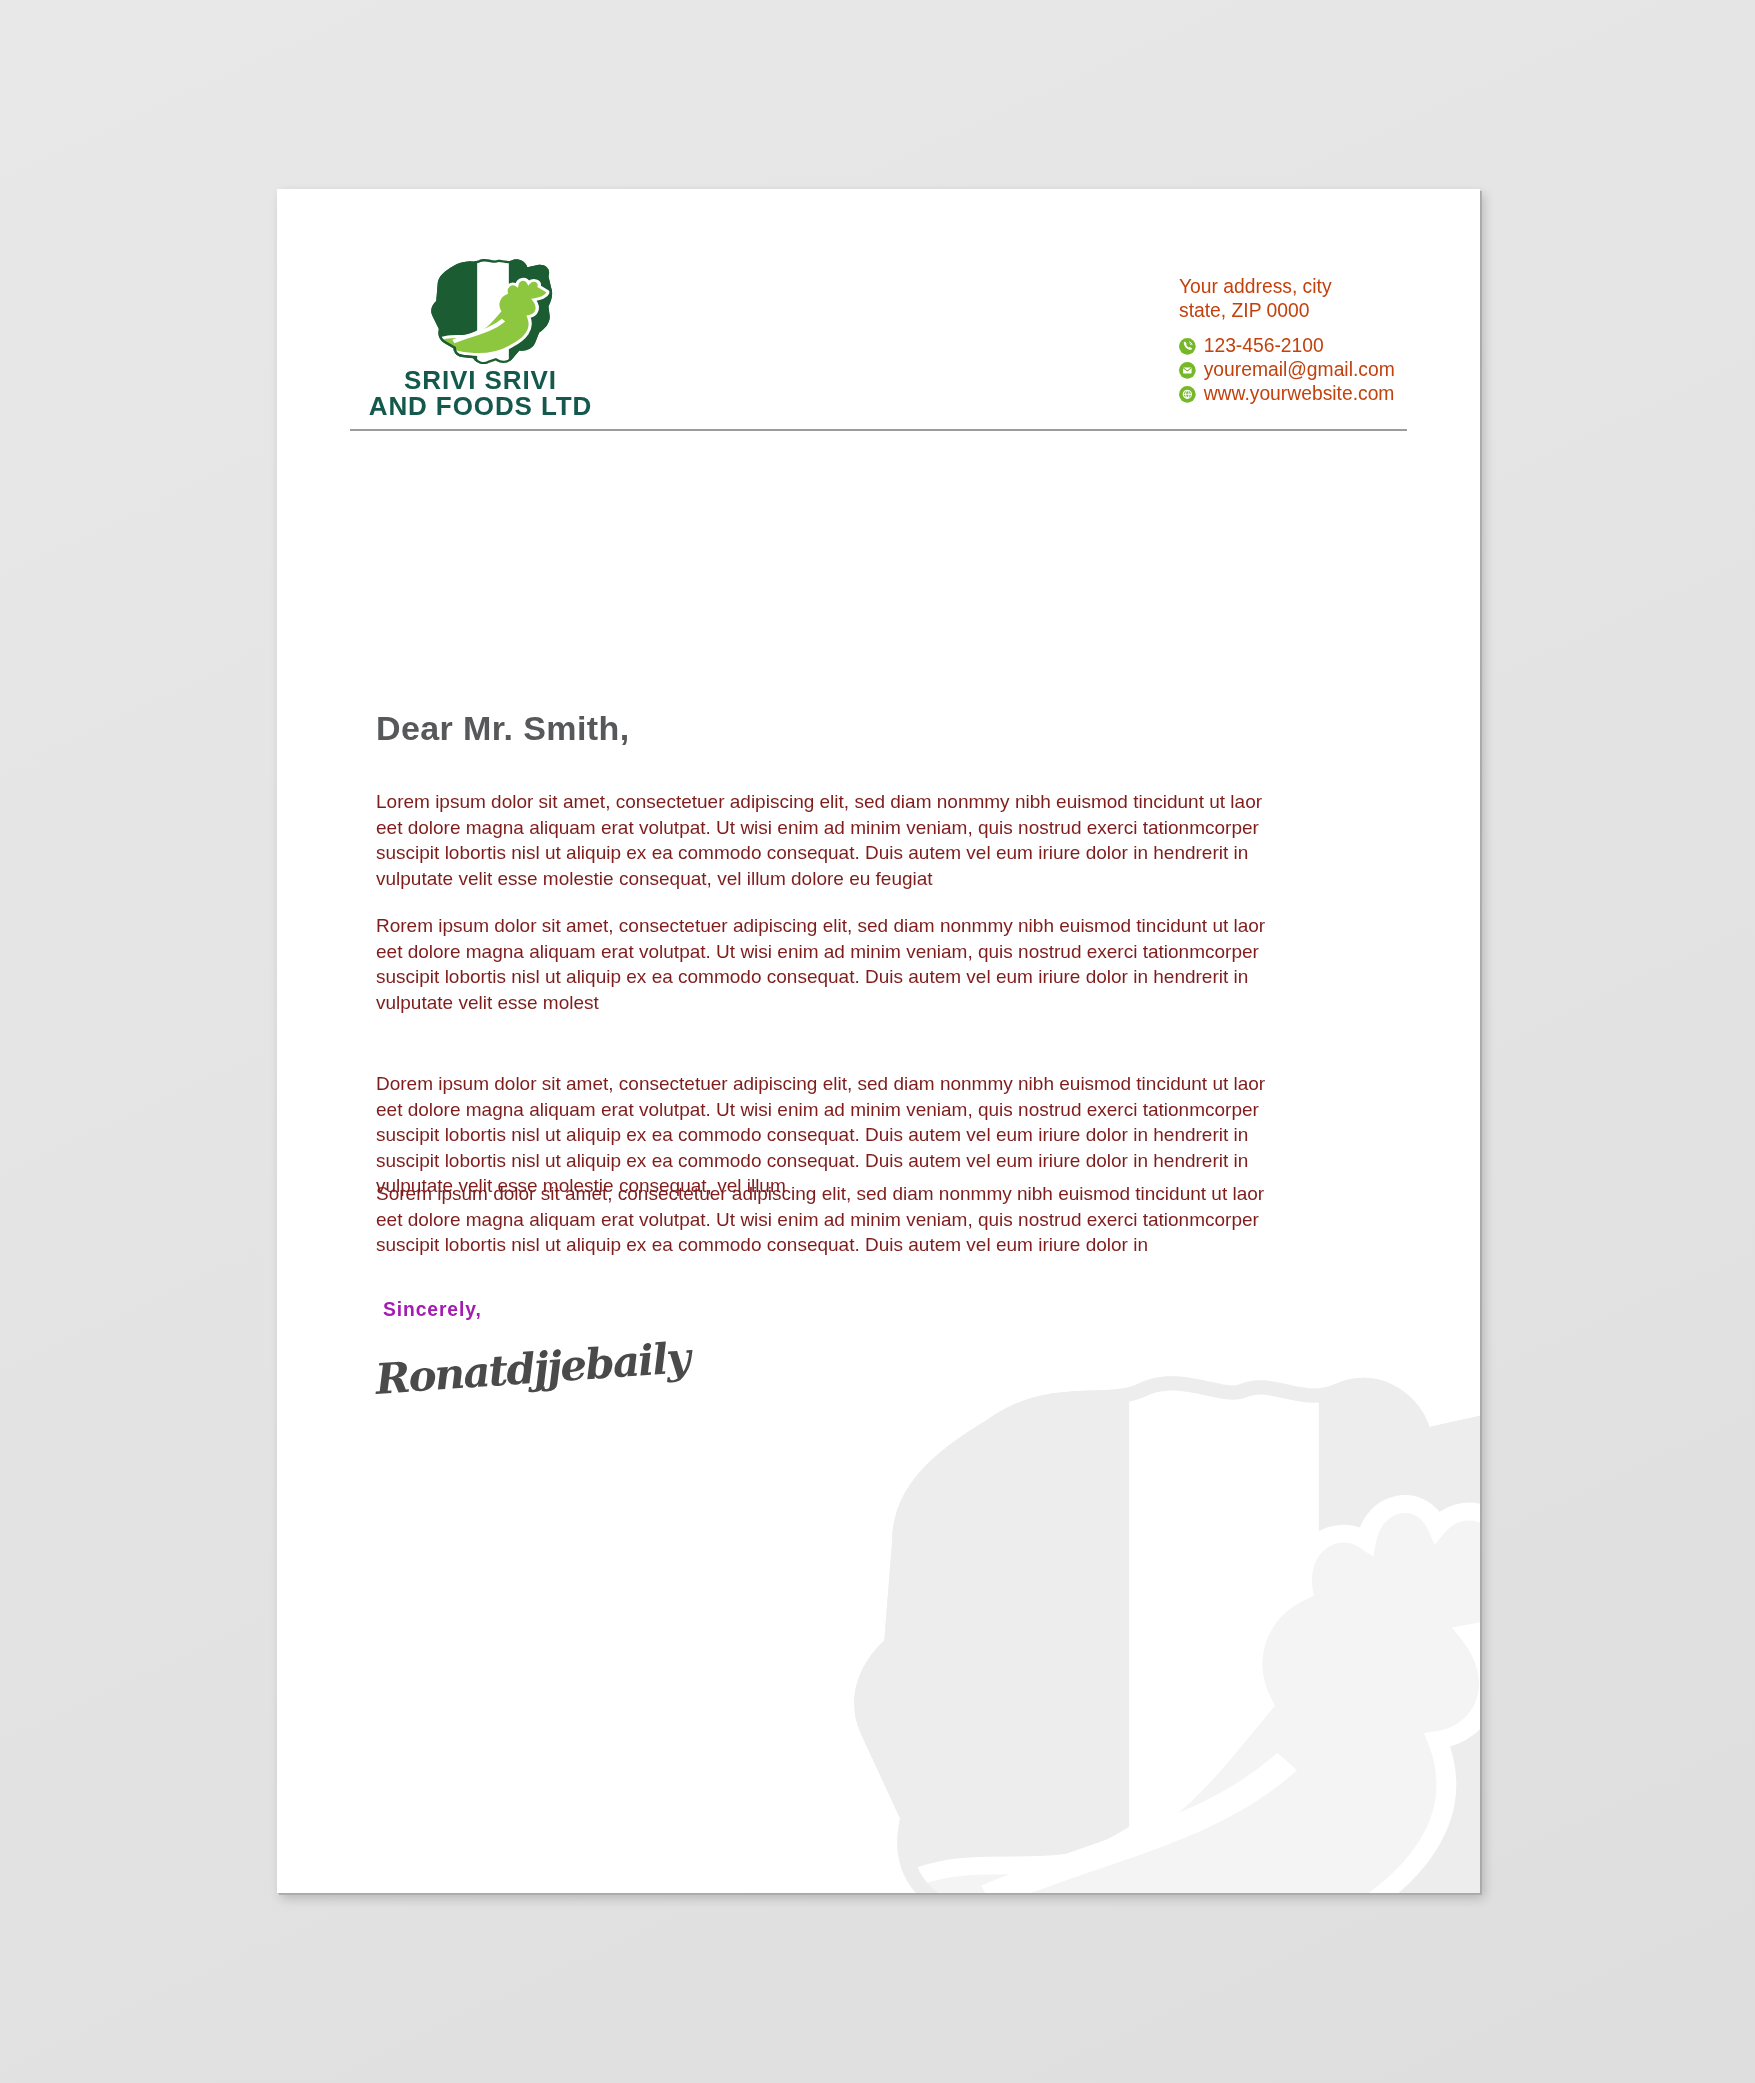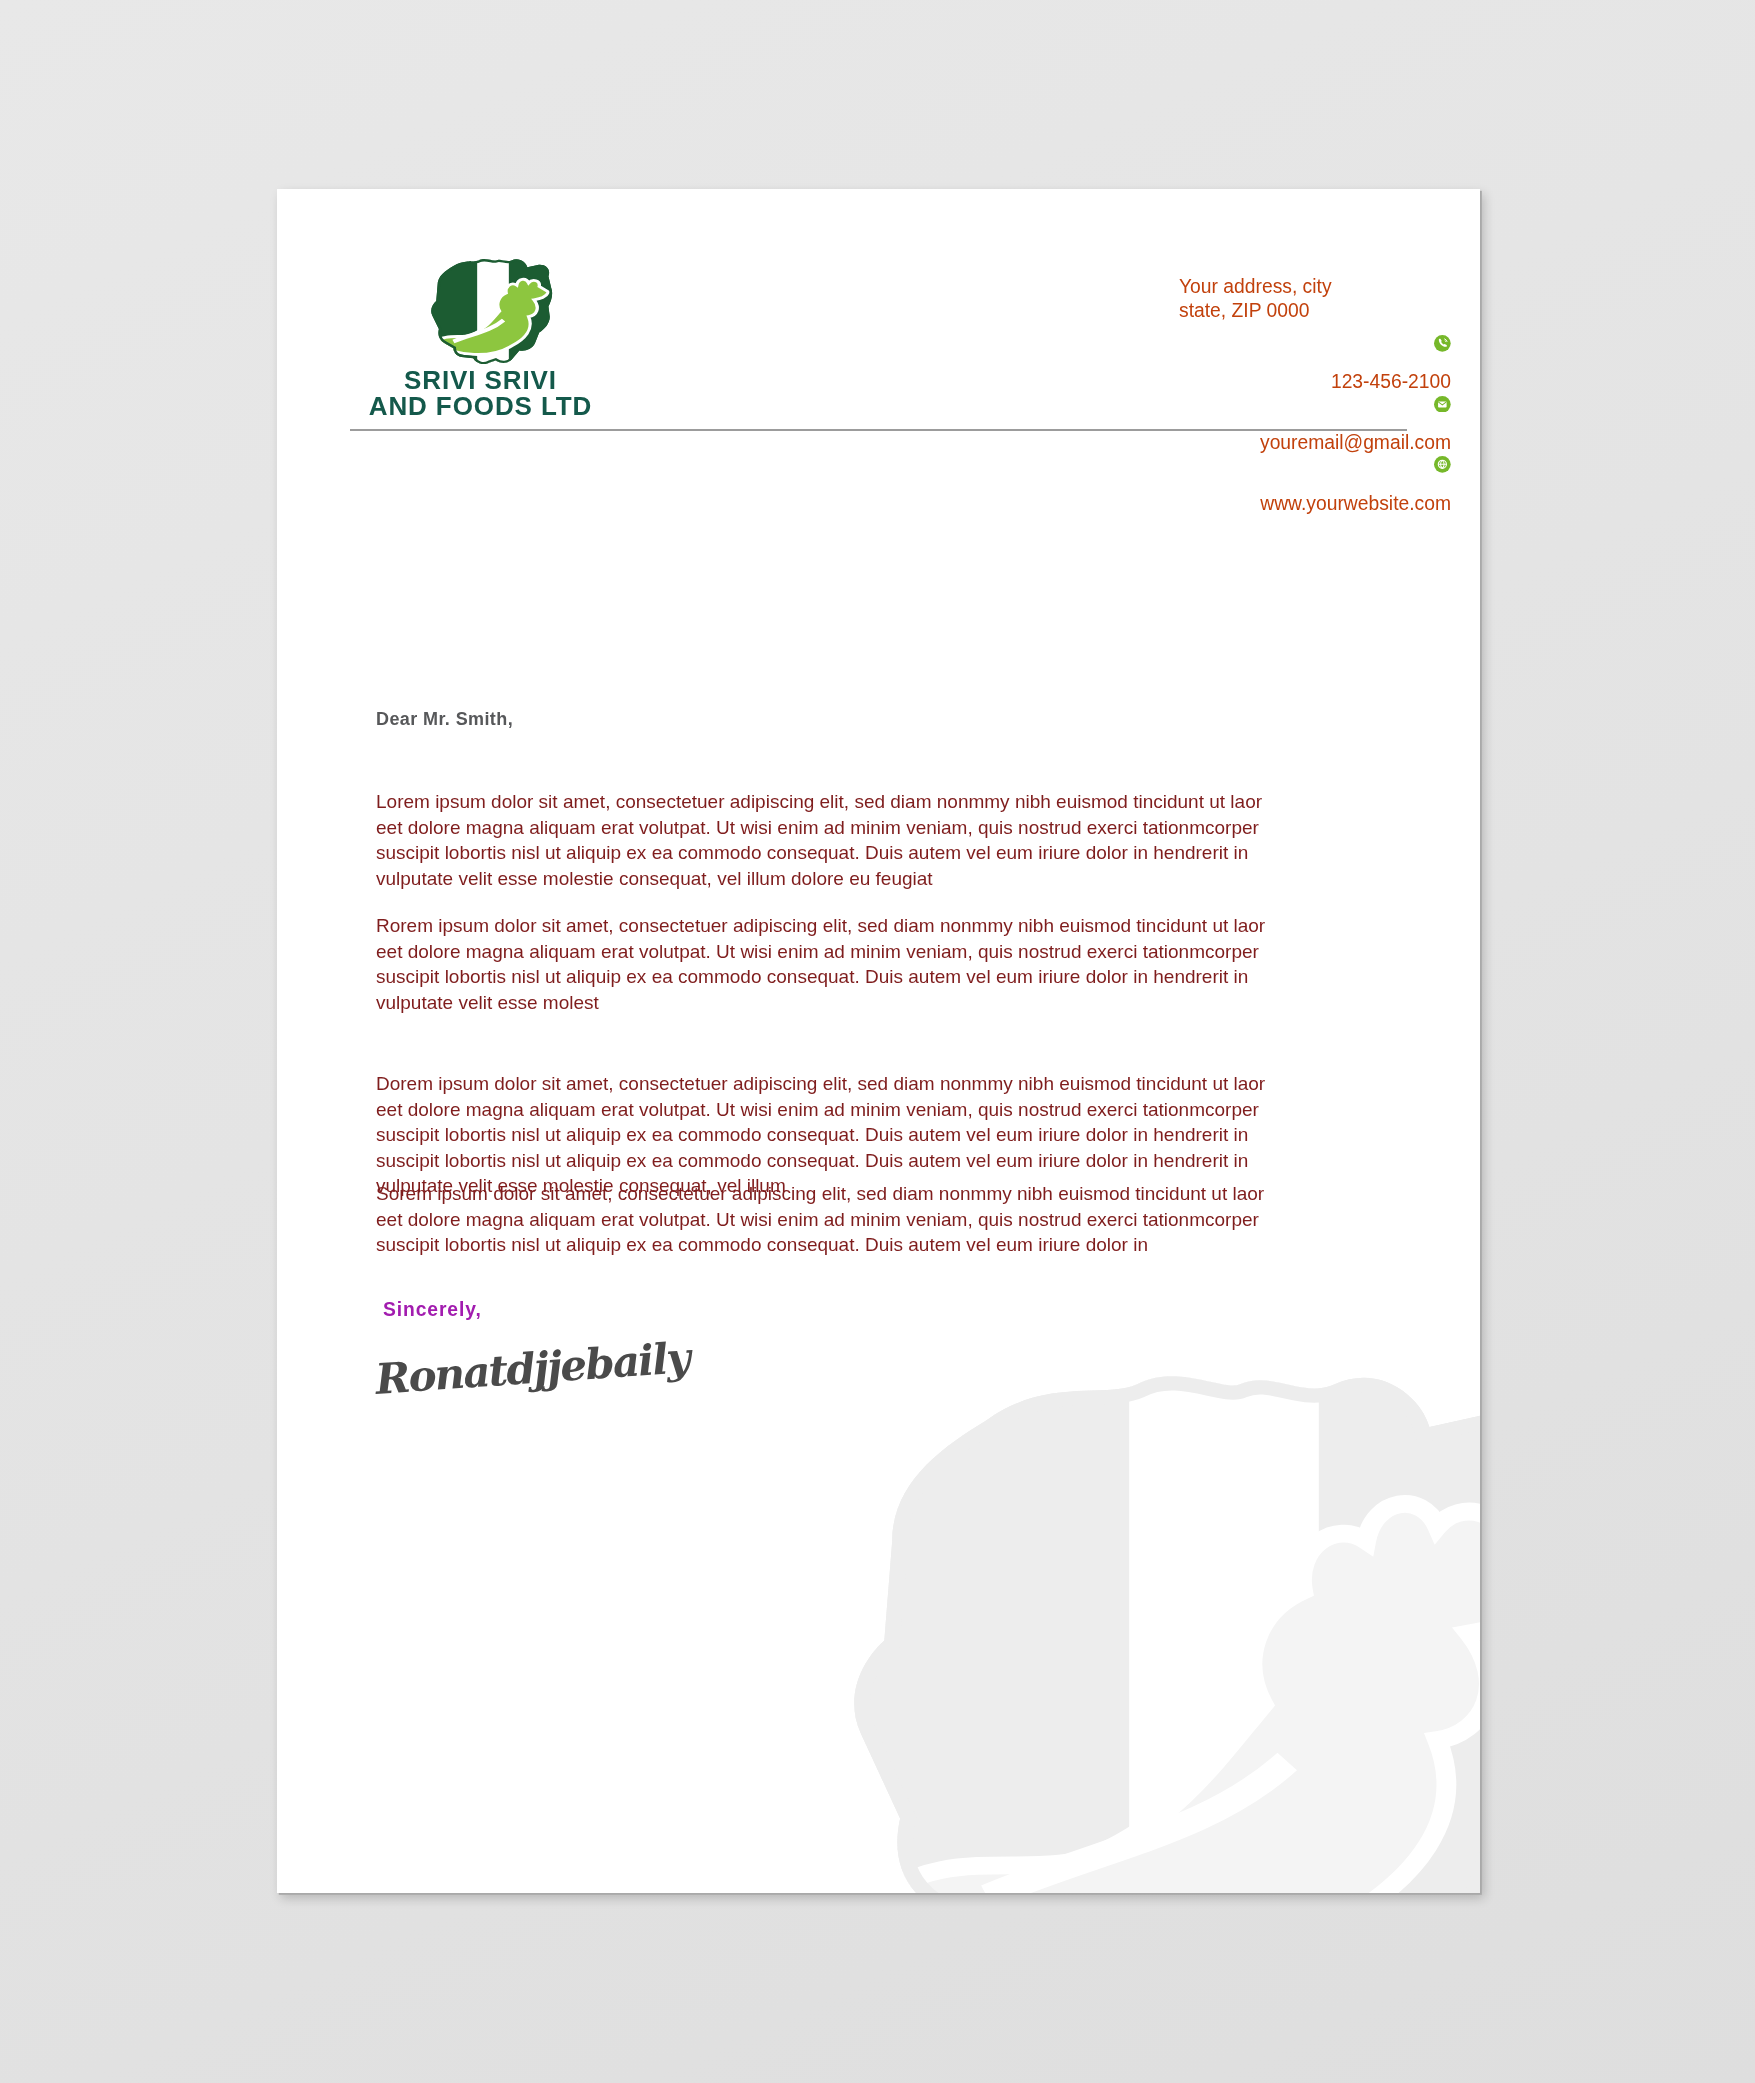--- a/index.html
+++ b/index.html
@@ -11,27 +11,27 @@
 
   
   .brand{position:absolute;left:79px;top:68px;width:249px;text-align:center;
          --map:#1c5c32;--bird:#8dc63f;--stripe:#ffffff;}
   .brand .mark{width:132px;height:107px;margin-left:24.6px;display:inline-block;}
   .brand-name{font-weight:bold;font-size:26px;line-height:26px;color:#14594b;letter-spacing:0.9px;}
 
   
   .contact{position:absolute;left:902px;top:86px;width:272px;font-size:19.3px;line-height:24px;color:#c2410c;}
   .contact .addr{margin-bottom:10.5px;}
-  .crow{display:flex;align-items:flex-end;gap:20px;flex-direction:column;}
+  .crow{display:flex;align-items:center;gap:8px;}
   .cicon{width:16.7px;height:16.7px;flex:0 0 16.7px;display:inline-block;}
 
   .divider{position:absolute;left:73px;top:240px;width:1057px;height:1.8px;background:#9c9c9c;}
 
   
-  .greeting{position:absolute;left:99px;top:520px;font-size:18px;font-weight:bold;color:#57585a;letter-spacing:0.4px;}
+  .greeting{position:absolute;left:99px;top:520px;font-size:34px;font-weight:bold;color:#57585a;letter-spacing:0.4px;}
   .para{position:absolute;left:99px;width:1075px;font-size:19px;line-height:25.5px;color:#7f1d1d;white-space:pre-line;margin:0;}
   .p1{top:600px}.p2{top:724px}.p3{top:882px}.p4{top:992px}
   .closing{position:absolute;left:106px;top:1110px;font-size:19.3px;font-weight:bold;color:#a21caf;letter-spacing:0.9px;}
   .signature{position:absolute;left:98px;top:1155px;font-family:"DejaVu Serif",serif;font-style:italic;
              font-weight:bold;font-size:42px;color:#4a4a4a;letter-spacing:-1.8px;transform:rotate(-4deg);}
 
   
   .watermark{position:absolute;left:552px;top:1174px;--map:#ededed;--bird:#f4f4f4;--stripe:#ffffff;}
   .watermark svg{width:790px;height:676px;}
 </style>

